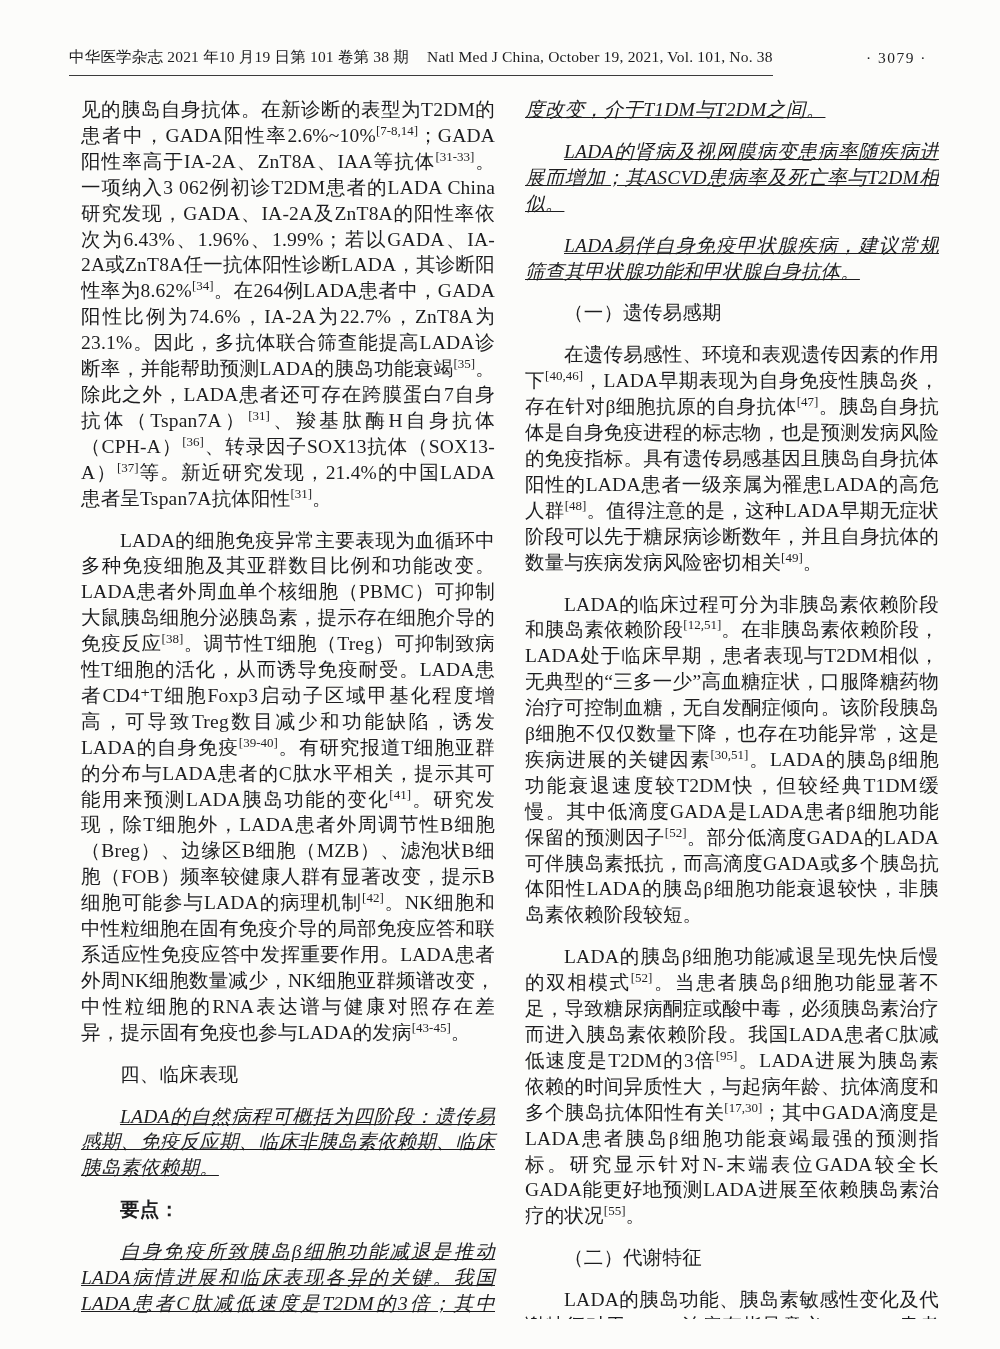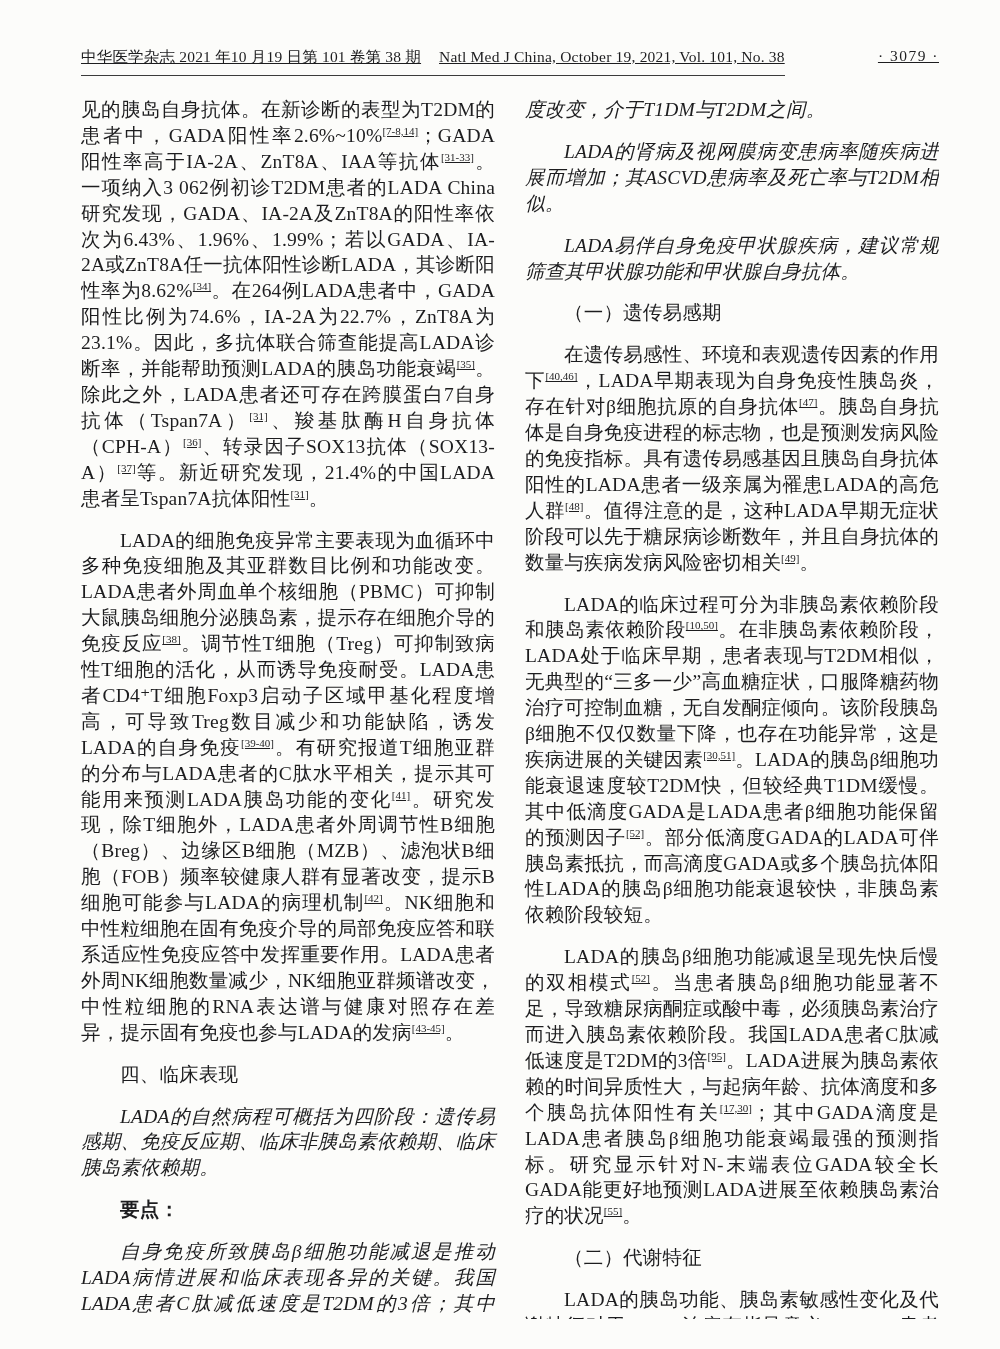--- a/index.html
+++ b/index.html
@@ -3,41 +3,41 @@
 <meta charset="utf-8">
 <style>
   html,body{margin:0;padding:0;background:#e9e9e7;}
   .page{
     position:relative;width:1000px;height:1349px;margin:0 auto;
     background:#fcfcfa;overflow:hidden;
     font-family:"Liberation Serif","DejaVu Serif",serif;
     color:#1d1d1f;
   }
   .header{
-    position:absolute;left:81px;top:47px;width:858px;
-    display:flex;justify-content:space-between;align-items:flex-start;
-    font-size:15.5px;white-space:nowrap;text-decoration:underline;
+    position:absolute;left:69px;top:47px;width:858px;
+    display:flex;justify-content:space-between;align-items:center;
+    font-size:15.5px;white-space:nowrap;
   }
   .running-head{border-bottom:1.5px solid #3b3b3b;padding-bottom:7px;letter-spacing:0.2px;}
   .running-head .en{margin-left:18px;}
   .page-number{padding-bottom:7px;letter-spacing:1.5px;}
   .columns{
     position:absolute;left:81px;top:97px;width:858px;height:1222px;
     display:flex;gap:30px;overflow:hidden;
   }
   .column{
     width:414px;text-align:justify;
     font-size:19.5px;line-height:25.9px;letter-spacing:0.2px;
   }
   p.para{margin:0;padding:0;}
   p.indent{text-indent:2em;margin-top:16px;}
   p.noindent{text-indent:0;}
-  p.kai{font-style:italic;}
+  p.kai{font-style:italic;text-decoration:underline;}
   p.keypoint{font-weight:700;font-style:normal;}
-  sup.ref{font-size:11px;line-height:0;vertical-align:7px;letter-spacing:0;text-decoration:underline;}
+  sup.ref{font-size:13px;line-height:0;vertical-align:7px;letter-spacing:0;}
 </style>
 </head>
 <body>
 
 <div class="page">
   <div class="header">
     <div class="running-head">
       <span class="cn">中华医学杂志 2021 年10 月19 日第 101 卷第 38 期</span><span class="en">Natl Med J China, October 19, 2021, Vol. 101, No. 38</span>
     </div>
     <div class="page-number">· 3079 ·</div>
@@ -52,19 +52,19 @@
         <p class="para keypoint indent">要点：</p>
         <p class="para kai indent">自身免疫所致胰岛β细胞功能减退是推动LADA病情进展和临床表现各异的关键。我国LADA患者C肽减低速度是T2DM的3倍；其中GADA高滴度者胰岛功能衰退显著加快。</p>
         <p class="para kai indent">LADA患者合并的代谢综合征及其组分、骨密</p>
       </div>
     <div class="column">
         <p class="para kai noindent">度改变，介于T1DM与T2DM之间。</p>
         <p class="para kai indent">LADA的肾病及视网膜病变患病率随疾病进展而增加；其ASCVD患病率及死亡率与T2DM相似。</p>
         <p class="para kai indent">LADA易伴自身免疫甲状腺疾病，建议常规筛查其甲状腺功能和甲状腺自身抗体。</p>
         <p class="para body indent">（一）遗传易感期</p>
         <p class="para body indent">在遗传易感性、环境和表观遗传因素的作用下<sup class="ref">[40,46]</sup>，LADA早期表现为自身免疫性胰岛炎，存在针对β细胞抗原的自身抗体<sup class="ref">[47]</sup>。胰岛自身抗体是自身免疫进程的标志物，也是预测发病风险的免疫指标。具有遗传易感基因且胰岛自身抗体阳性的LADA患者一级亲属为罹患LADA的高危人群<sup class="ref">[48]</sup>。值得注意的是，这种LADA早期无症状阶段可以先于糖尿病诊断数年，并且自身抗体的数量与疾病发病风险密切相关<sup class="ref">[49]</sup>。</p>
-        <p class="para body indent">LADA的临床过程可分为非胰岛素依赖阶段和胰岛素依赖阶段<sup class="ref">[10,50]</sup>。在非胰岛素依赖阶段，LADA处于临床早期，患者表现与T2DM相似，无典型的“三多一少”高血糖症状，口服降糖药物治疗可控制血糖，无自发酮症倾向。该阶段胰岛β细胞不仅仅数量下降，也存在功能异常，这是疾病进展的关键因素<sup class="ref">[30,51]</sup>。LADA的胰岛β细胞功能衰退速度较T2DM快，但较经典T1DM缓慢。其中低滴度GADA是LADA患者β细胞功能保留的预测因子<sup class="ref">[52]</sup>。部分低滴度GADA的LADA可伴胰岛素抵抗，而高滴度GADA或多个胰岛抗体阳性LADA的胰岛β细胞功能衰退较快，非胰岛素依赖阶段较短。</p>
+        <p class="para body indent">LADA的临床过程可分为非胰岛素依赖阶段和胰岛素依赖阶段<sup class="ref">[12,51]</sup>。在非胰岛素依赖阶段，LADA处于临床早期，患者表现与T2DM相似，无典型的“三多一少”高血糖症状，口服降糖药物治疗可控制血糖，无自发酮症倾向。该阶段胰岛β细胞不仅仅数量下降，也存在功能异常，这是疾病进展的关键因素<sup class="ref">[30,51]</sup>。LADA的胰岛β细胞功能衰退速度较T2DM快，但较经典T1DM缓慢。其中低滴度GADA是LADA患者β细胞功能保留的预测因子<sup class="ref">[52]</sup>。部分低滴度GADA的LADA可伴胰岛素抵抗，而高滴度GADA或多个胰岛抗体阳性LADA的胰岛β细胞功能衰退较快，非胰岛素依赖阶段较短。</p>
         <p class="para body indent">LADA的胰岛β细胞功能减退呈现先快后慢的双相模式<sup class="ref">[52]</sup>。当患者胰岛β细胞功能显著不足，导致糖尿病酮症或酸中毒，必须胰岛素治疗而进入胰岛素依赖阶段。我国LADA患者C肽减低速度是T2DM的3倍<sup class="ref">[95]</sup>。LADA进展为胰岛素依赖的时间异质性大，与起病年龄、抗体滴度和多个胰岛抗体阳性有关<sup class="ref">[17,30]</sup>；其中GADA滴度是LADA患者胰岛β细胞功能衰竭最强的预测指标。研究显示针对N-末端表位GADA较全长GADA能更好地预测LADA进展至依赖胰岛素治疗的状况<sup class="ref">[55]</sup>。</p>
         <p class="para body indent">（二）代谢特征</p>
         <p class="para body indent">LADA的胰岛功能、胰岛素敏感性变化及代谢特征对于LADA治疗有指导意义。LADA患者的血糖及糖化血红蛋白（HbA1c）水平介于T1DM与T2DM之间，其血糖波动大于T2DM<sup class="ref">[56-57]</sup>。LADA的</p>
       </div>
   </div>
 </div>
 
 </body></html>

